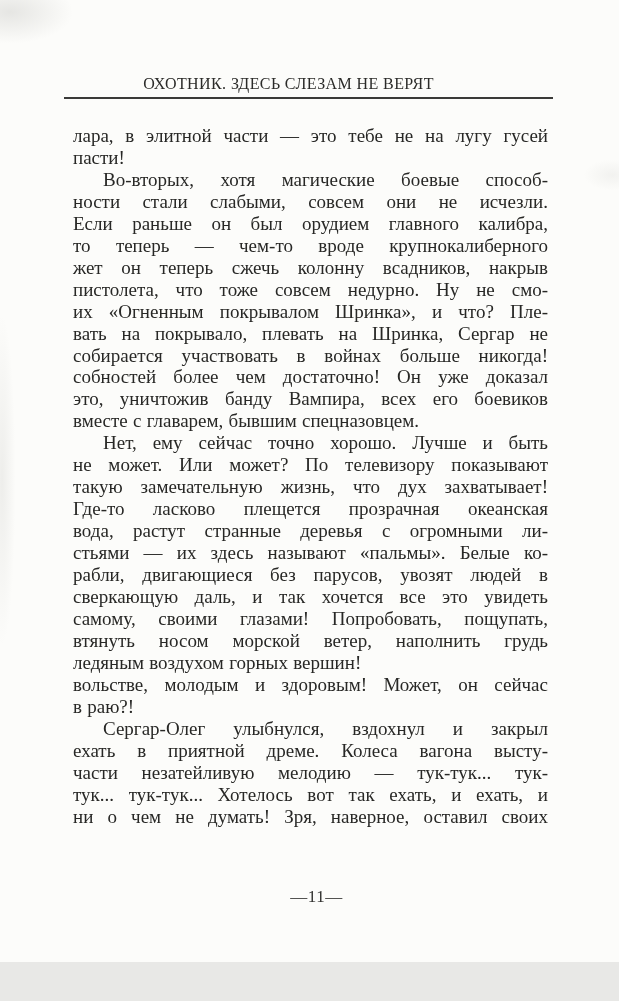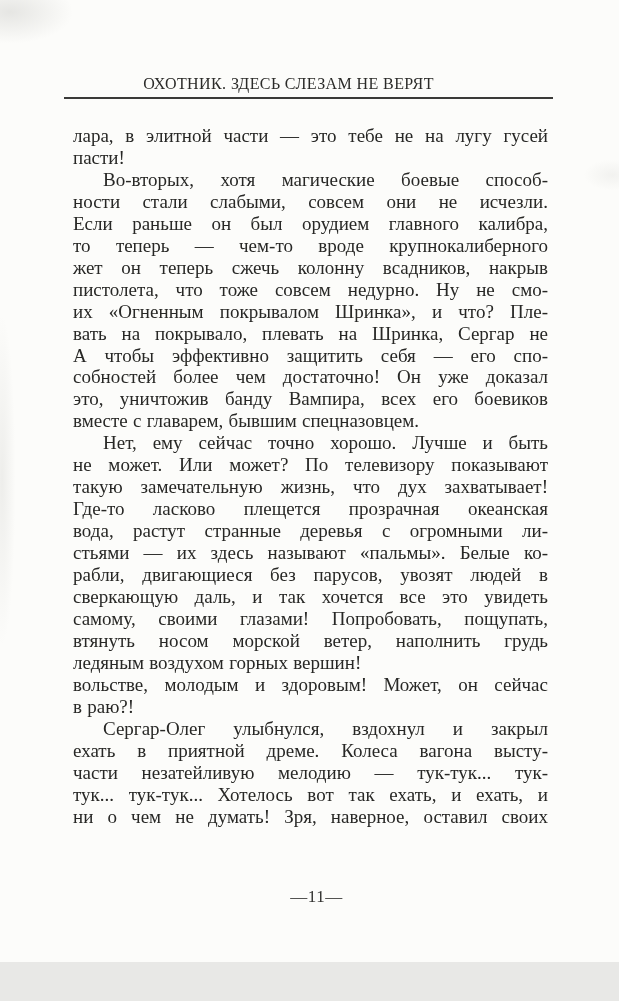--- a/index.html
+++ b/index.html
@@ -84,21 +84,21 @@
       <div class="line">лара, в элитной части — это тебе не на лугу гусей</div>
       <div class="line para-end">пасти!</div>
       <div class="line indent">Во-вторых, хотя магические боевые способ-</div>
       <div class="line">ности стали слабыми, совсем они не исчезли.</div>
       <div class="line">Если раньше он был орудием главного калибра,</div>
       <div class="line">то теперь — чем-то вроде крупнокалиберного</div>
       <div class="line">жет он теперь сжечь колонну всадников, накрыв</div>
       <div class="line">пистолета, что тоже совсем недурно. Ну не смо-</div>
       <div class="line">их «Огненным покрывалом Шринка», и что? Пле-</div>
       <div class="line">вать на покрывало, плевать на Шринка, Сергар не</div>
-      <div class="line">А чтобы эффективно защитить себя — его спо-</div>
+      <div class="line">собирается участвовать в войнах больше никогда!</div>
       <div class="line">собностей более чем достаточно! Он уже доказал</div>
       <div class="line">это, уничтожив банду Вампира, всех его боевиков</div>
       <div class="line para-end">вместе с главарем, бывшим спецназовцем.</div>
       <div class="line indent">Нет, ему сейчас точно хорошо. Лучше и быть</div>
       <div class="line">не может. Или может? По телевизору показывают</div>
       <div class="line">такую замечательную жизнь, что дух захватывает!</div>
       <div class="line">Где-то ласково плещется прозрачная океанская</div>
       <div class="line">вода, растут странные деревья с огромными ли-</div>
       <div class="line">стьями — их здесь называют «пальмы». Белые ко-</div>
       <div class="line">рабли, двигающиеся без парусов, увозят людей в</div>

